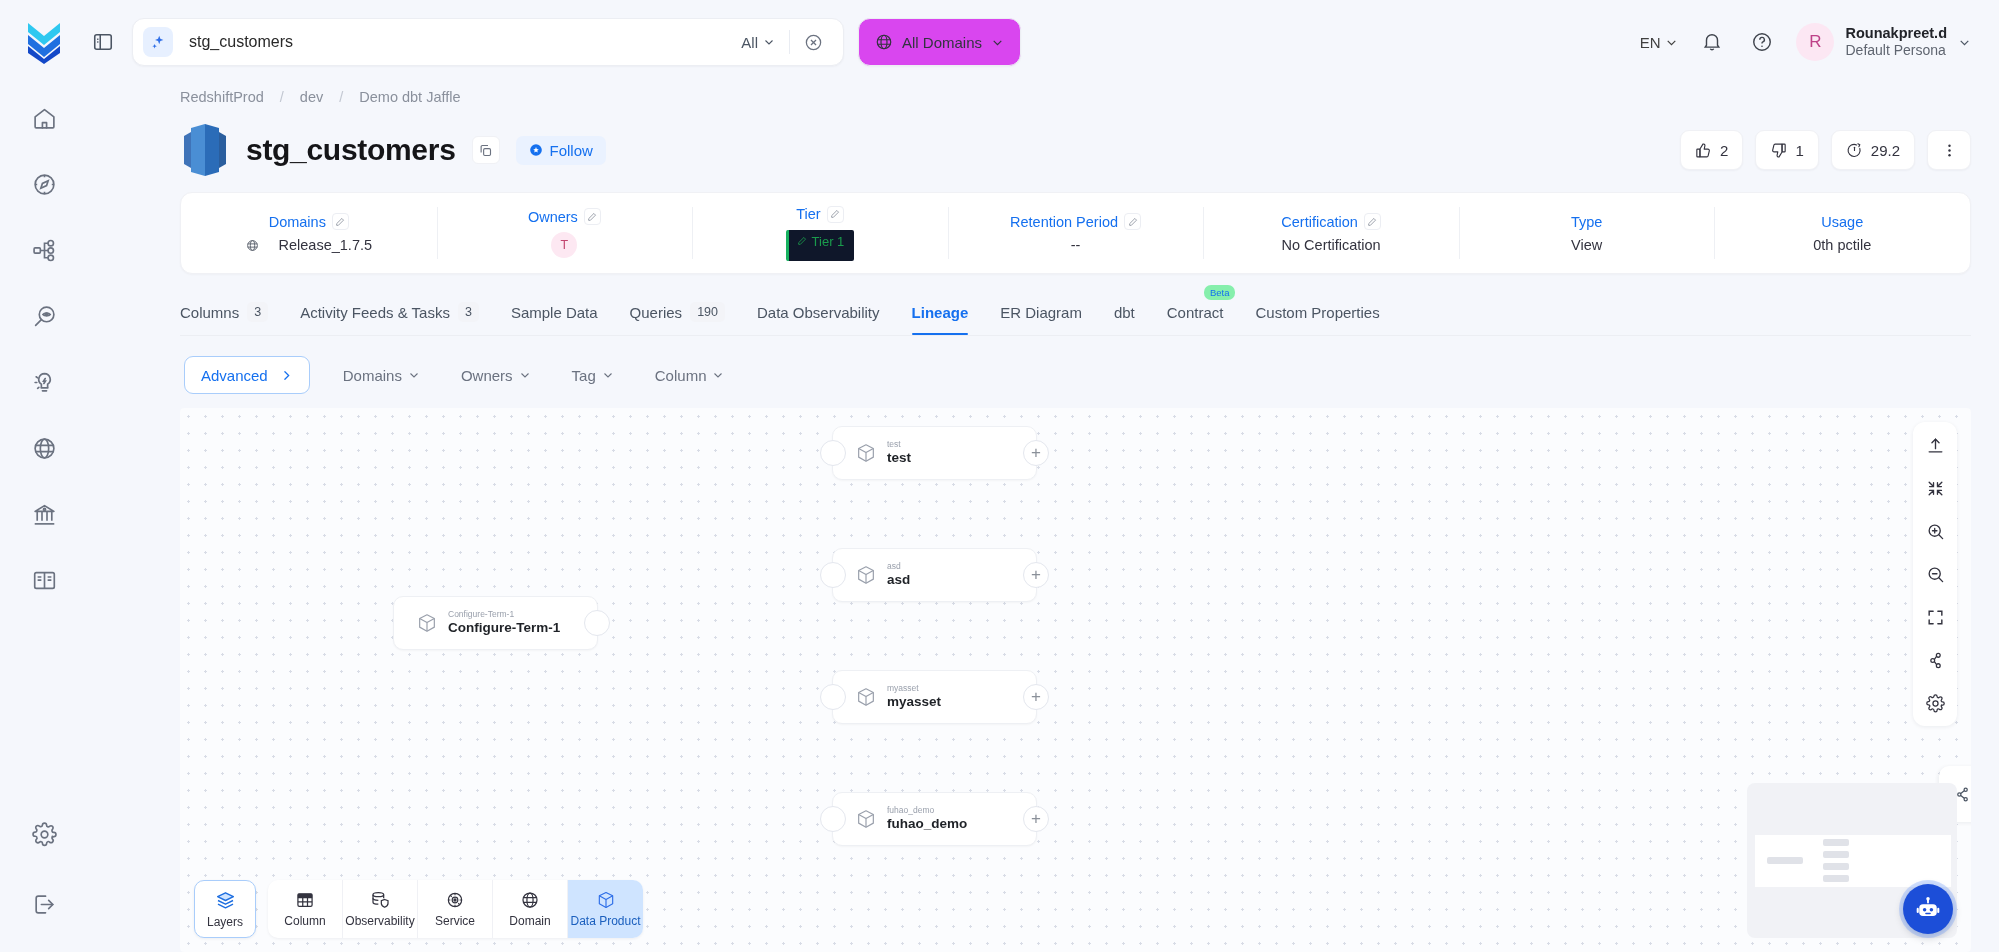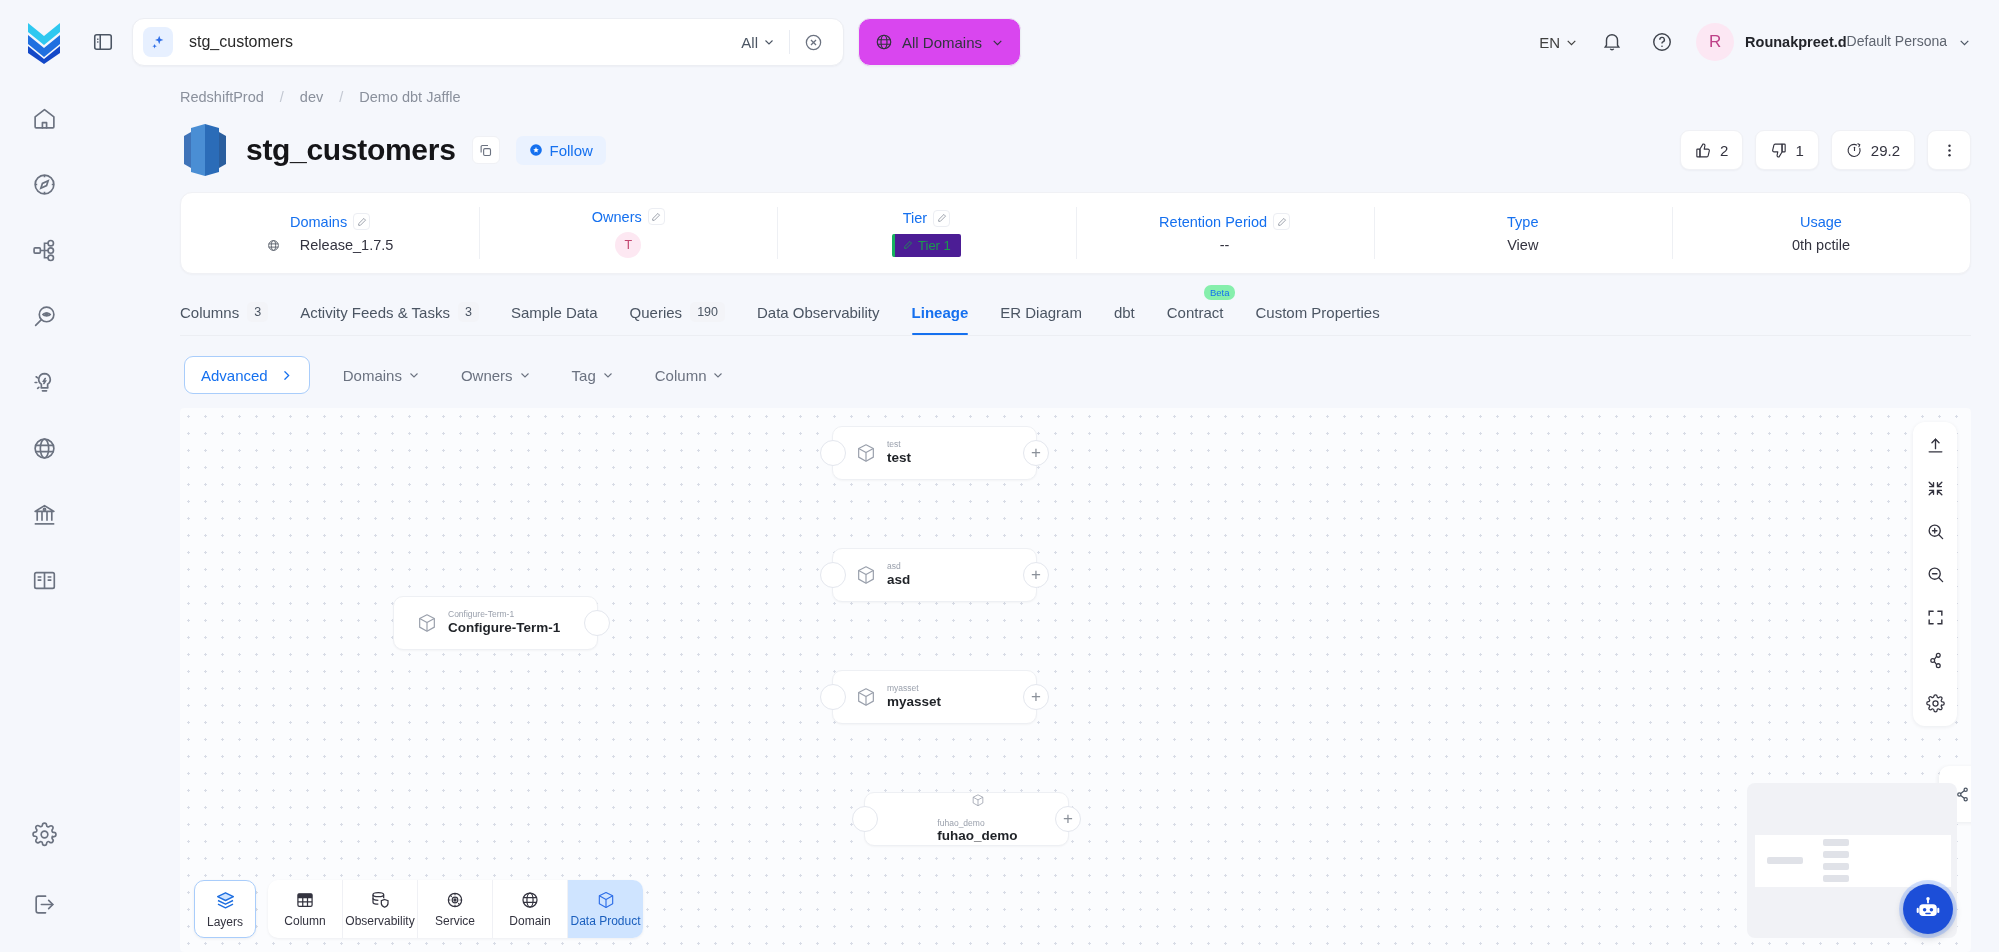--- a/index.html
+++ b/index.html
@@ -75,21 +75,21 @@
     box-shadow: 0 1px 2px rgba(16,24,40,.04);
   }
   .topbar-right { margin-left: auto; display: flex; align-items: center; gap: 18px; }
   .lang-sel { display: flex; align-items: center; gap: 5px; font-size: 15px; color: #404040; cursor: pointer; }
   .icon-btn { width: 32px; height: 32px; display: flex; align-items: center; justify-content: center; cursor: pointer; color: #3f444d; }
   .user-block { display: flex; align-items: center; gap: 11px; cursor: pointer; }
   .avatar {
     width: 38px; height: 38px; border-radius: 50%; background: #fce7f3; color: #be4188;
     display: flex; align-items: center; justify-content: center; font-size: 17px; flex-shrink: 0;
   }
-  .user-names { display: flex; flex-direction: row; line-height: 1.28; }
+  .user-names { display: flex; flex-direction: column; line-height: 1.28; }
   .user-name { font-size: 14.5px; font-weight: bold; color: #22242a; }
   .user-persona { font-size: 14px; color: #5f6570; }
 
   
   .breadcrumb {
     padding: 0 0 0 92px; font-size: 14.5px; color: #8a909c;
     display: flex; align-items: center; gap: 16px; height: 26px; flex-shrink: 0;
   }
   .breadcrumb span[data-name="breadcrumb-item"] { cursor: pointer; }
   .breadcrumb .bc-sep { color: #c3c8d2; }
@@ -134,21 +134,21 @@
     content: ""; position: absolute; left: 0; top: 14px; bottom: 14px; width: 1px; background: #eef0f4;
   }
   .meta-label { font-size: 14.5px; color: #1570ef; display: flex; align-items: center; gap: 6px; font-weight: normal; }
   .edit-ic { width: 17px; height: 17px; border: 1px solid #eceef3; border-radius: 4px; display: flex; align-items: center; justify-content: center; background:#fff; cursor: pointer; }
   .meta-value { font-size: 14.5px; color: #33333f; display: flex; align-items: center; gap: 20px; }
   .owner-avatar {
     width: 26px; height: 26px; border-radius: 50%; background: #fde8f2; color: #c2456f;
     display: flex; align-items: center; justify-content: center; font-size: 12.5px;
   }
   .tier-chip {
-    background: #4c1d95; color: #1a9b4c; font-size: 13px; padding: 4px 10px 4px 8px;
+    background: #0f172a; color: #1a9b4c; font-size: 13px; padding: 4px 10px 12px 8px;
     border-left: 3px solid #17b15f; border-radius: 2px; display: flex; align-items: center; gap: 5px;
   }
 
   
   .tabs {
     display: flex; align-items: flex-end; gap: 0; height: 54px; flex-shrink: 0;
     border-bottom: 1px solid #eceef3; margin-top: 8px; padding-bottom: 0;
   }
   .tab {
     display: flex; align-items: center; gap: 8px; padding: 0 16px; height: 46px;
@@ -558,20 +558,33 @@
             <svg width="10" height="10" viewBox="0 0 24 24" fill="none" stroke="#8a909c" stroke-width="2" data-name="pencil-icon">
                 <path d="M16.5 3.5l4 4L8 20H4v-4z"></path>
               </svg>
           </span>
         </div>
         <div class="meta-value" data-name="meta-value">
           <span data-name="meta-value-text">--</span>
         </div>
       </div>
 
+      <div class="meta-cell" data-name="meta-cell-certification">
+        <div class="meta-label" data-name="meta-label">
+          <span data-name="meta-label-text">Certification</span>
+          <span class="edit-ic" data-name="edit-certification-button">
+            <svg width="10" height="10" viewBox="0 0 24 24" fill="none" stroke="#8a909c" stroke-width="2" data-name="pencil-icon">
+                <path d="M16.5 3.5l4 4L8 20H4v-4z"></path>
+              </svg>
+          </span>
+        </div>
+        <div class="meta-value" data-name="meta-value">
+          <span data-name="meta-value-text">No Certification</span>
+        </div>
+      </div>
 
       <div class="meta-cell" data-name="meta-cell-type">
         <div class="meta-label" data-name="meta-label">
           <span data-name="meta-label-text">Type</span>
         </div>
         <div class="meta-value" data-name="meta-value">
           <span data-name="meta-value-text">View</span>
         </div>
       </div>
 
@@ -720,21 +733,21 @@
             <path d="M4 7 L12 11.4 L20 7"></path>
             <path d="M12 11.4 V21"></path>
         </svg>
         <div class="node-text" data-name="lineage-node-text">
           <span class="node-sub" data-name="lineage-node-subtitle">myasset</span>
           <span class="node-title" data-name="lineage-node-title">myasset</span>
         </div>
         <div class="handle-plus" data-name="expand-node-button">+</div>
       </div>
 
-      <div class="node" style="left:684px; top:384px; width:205px;flex-direction:column;" data-name="lineage-node">
+      <div class="node" style="left:652px; top:384px; width:205px;" data-name="lineage-node">
         <div class="handle-left" data-name="node-input-handle"></div>
         <svg width="22" height="22" viewBox="0 0 24 24" fill="none" stroke="#9aa0ac" stroke-width="1.3" stroke-linejoin="round" data-name="data-product-cube-icon">
           <path d="M12 3 L20 7 V16.5 L12 21 L4 16.5 V7 Z"></path>
             <path d="M4 7 L12 11.4 L20 7"></path>
             <path d="M12 11.4 V21"></path>
         </svg>
         <div class="node-text" data-name="lineage-node-text">
           <span class="node-sub" data-name="lineage-node-subtitle">fuhao_demo</span>
           <span class="node-title" data-name="lineage-node-title">fuhao_demo</span>
         </div>

